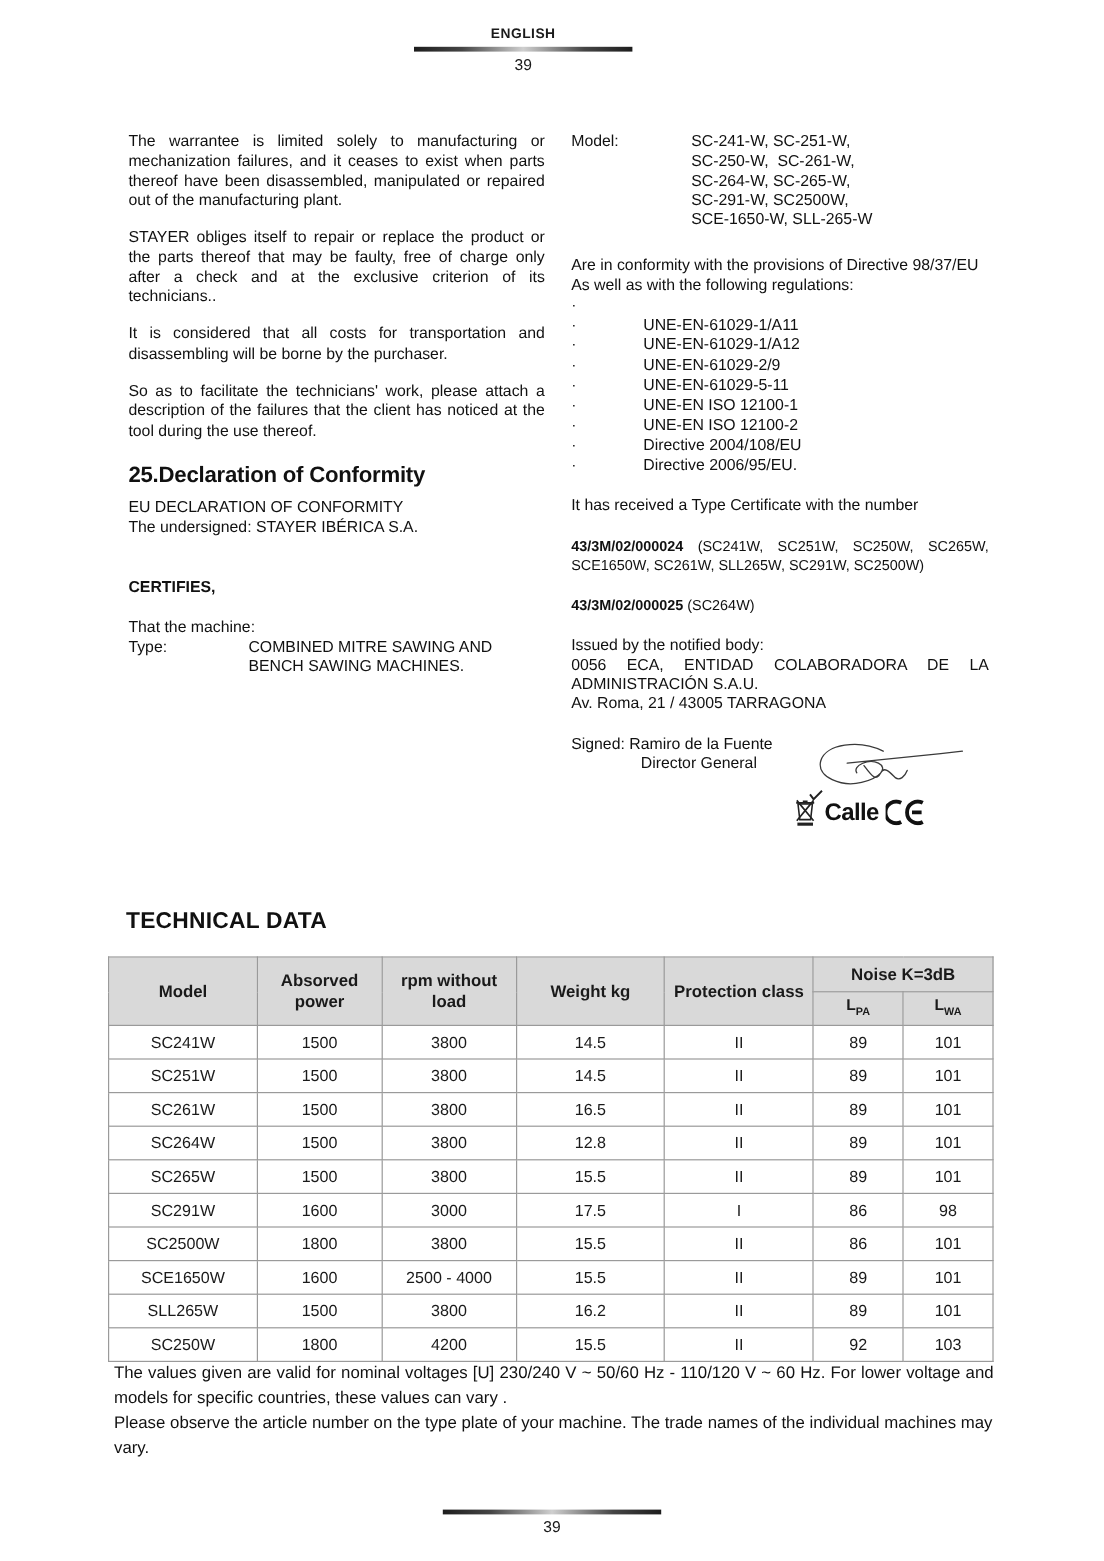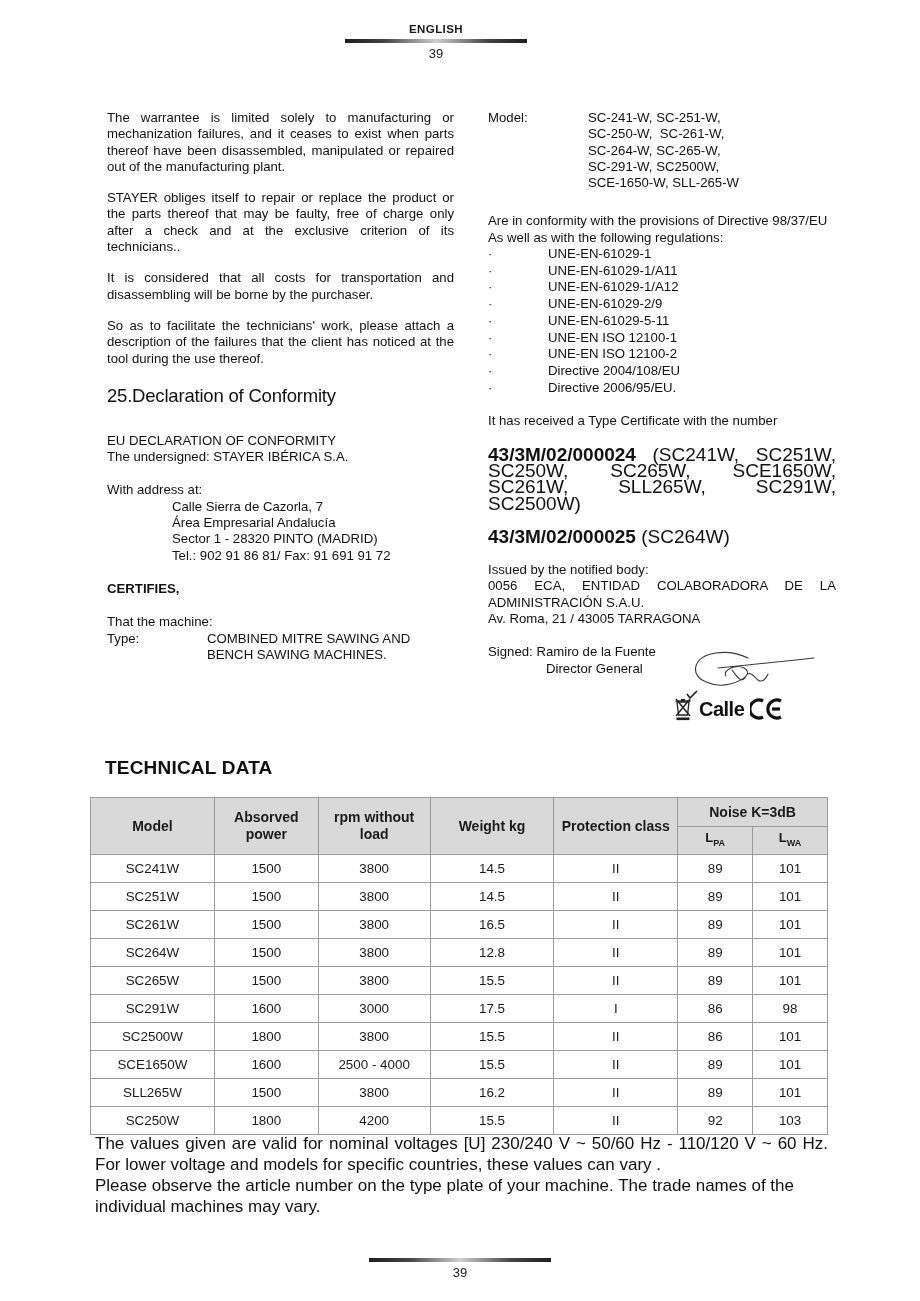--- a/index.html
+++ b/index.html
@@ -49,40 +49,40 @@
     position: absolute;
     left: 0;
     top: 110px;
     width: 920px;
   }
   .col {
     position: absolute;
     top: 0;
   }
   .col-left  { left: 107px;  width: 347px; }
-  .col-right { left: 488px; width: 348px; }
+  .col-right { left: 476px; width: 348px; }
 
   p.para {
     margin: 0 0 15px 0;
     font-size: 13.2px;
     line-height: 16.3px;
     text-align: justify;
   }
   p.para.last { margin-bottom: 0; }
   p.plain {
     margin: 0;
     font-size: 13.2px;
     line-height: 16.3px;
     text-align: left;
   }
 
   h2.section-title {
     font-size: 18.5px;
-    font-weight: normal;
-    margin: 18px 0 26px 0;
+    font-weight: bold;
+    margin: 18px 0 8px 0;
     line-height: 22px;
     letter-spacing: -0.2px;
   }
 
   .addr-block {
     margin: 0 0 0 0;
     font-size: 13.2px;
     line-height: 16.3px;
   }
   .addr-indent { padding-left: 65px; }
@@ -109,21 +109,21 @@
   }
   .reg-dot {
     width: 60px;
     flex: none;
     font-size: 13px;
     line-height: 16.7px;
   }
   .reg-name { flex: 1; }
 
   .cert-block {
-    font-size: 19px;
+    font-size: 12px;
     line-height: 16.3px;
     text-align: justify;
     margin: 0;
   }
 
   
   .signed-wrap {
     position: relative;
     font-size: 13.2px;
     line-height: 16.3px;
@@ -222,21 +222,21 @@
   col.c-prot   { width: 124px; }
   col.c-lpa    { width: 75px; }
   col.c-lwa    { width: 75px; }
 
   
   .notes {
     position: absolute;
     left: 95px;
     top: 1133px;
     width: 733px;
-    font-size: 17px;
+    font-size: 14px;
     line-height: 21px;
   }
   .notes p { margin: 0; }
   .notes p.n1 { text-align: justify; }
 
   
   .page-footer {
     position: absolute;
     left: 0;
     top: 1255px;
@@ -270,27 +270,20 @@
 
     <h2 class="section-title">25.Declaration of Conformity</h2>
 
     <div class="addr-block">
       <div>EU DECLARATION OF CONFORMITY</div>
       <div>The undersigned: STAYER IBÉRICA S.A.</div>
     </div>
 
     <div class="gap-m"></div>
 
-    <div class="addr-block">
-      <div>With address at:</div>
-      <div class="addr-indent">Calle Sierra de Cazorla, 7</div>
-      <div class="addr-indent">Área Empresarial Andalucía</div>
-      <div class="addr-indent">Sector 1 - 28320 PINTO (MADRID)</div>
-      <div class="addr-indent">Tel.: 902 91 86 81/ Fax: 91 691 91 72</div>
-    </div>
 
     <div class="gap-m"></div>
 
     <p class="plain bold">CERTIFIES,</p>
 
     <div class="gap-m"></div>
 
     <div class="addr-block">
       <div>That the machine:</div>
       <div class="model-row">
@@ -317,21 +310,20 @@
     </div>
 
     <div class="gap-l"></div>
 
     <p class="para" style="margin-bottom:0;">Are in conformity with the provisions of Directive 98/37/EU</p>
     <p class="plain">As well as with the following regulations:</p>
 
     <div>
       <div class="reg-row">
         <div class="reg-dot">·</div>
-        <div class="reg-name">UNE-EN-61029-1</div>
       </div>
       <div class="reg-row">
         <div class="reg-dot">·</div>
         <div class="reg-name">UNE-EN-61029-1/A11</div>
       </div>
       <div class="reg-row">
         <div class="reg-dot">·</div>
         <div class="reg-name">UNE-EN-61029-1/A12</div>
       </div>
       <div class="reg-row">

